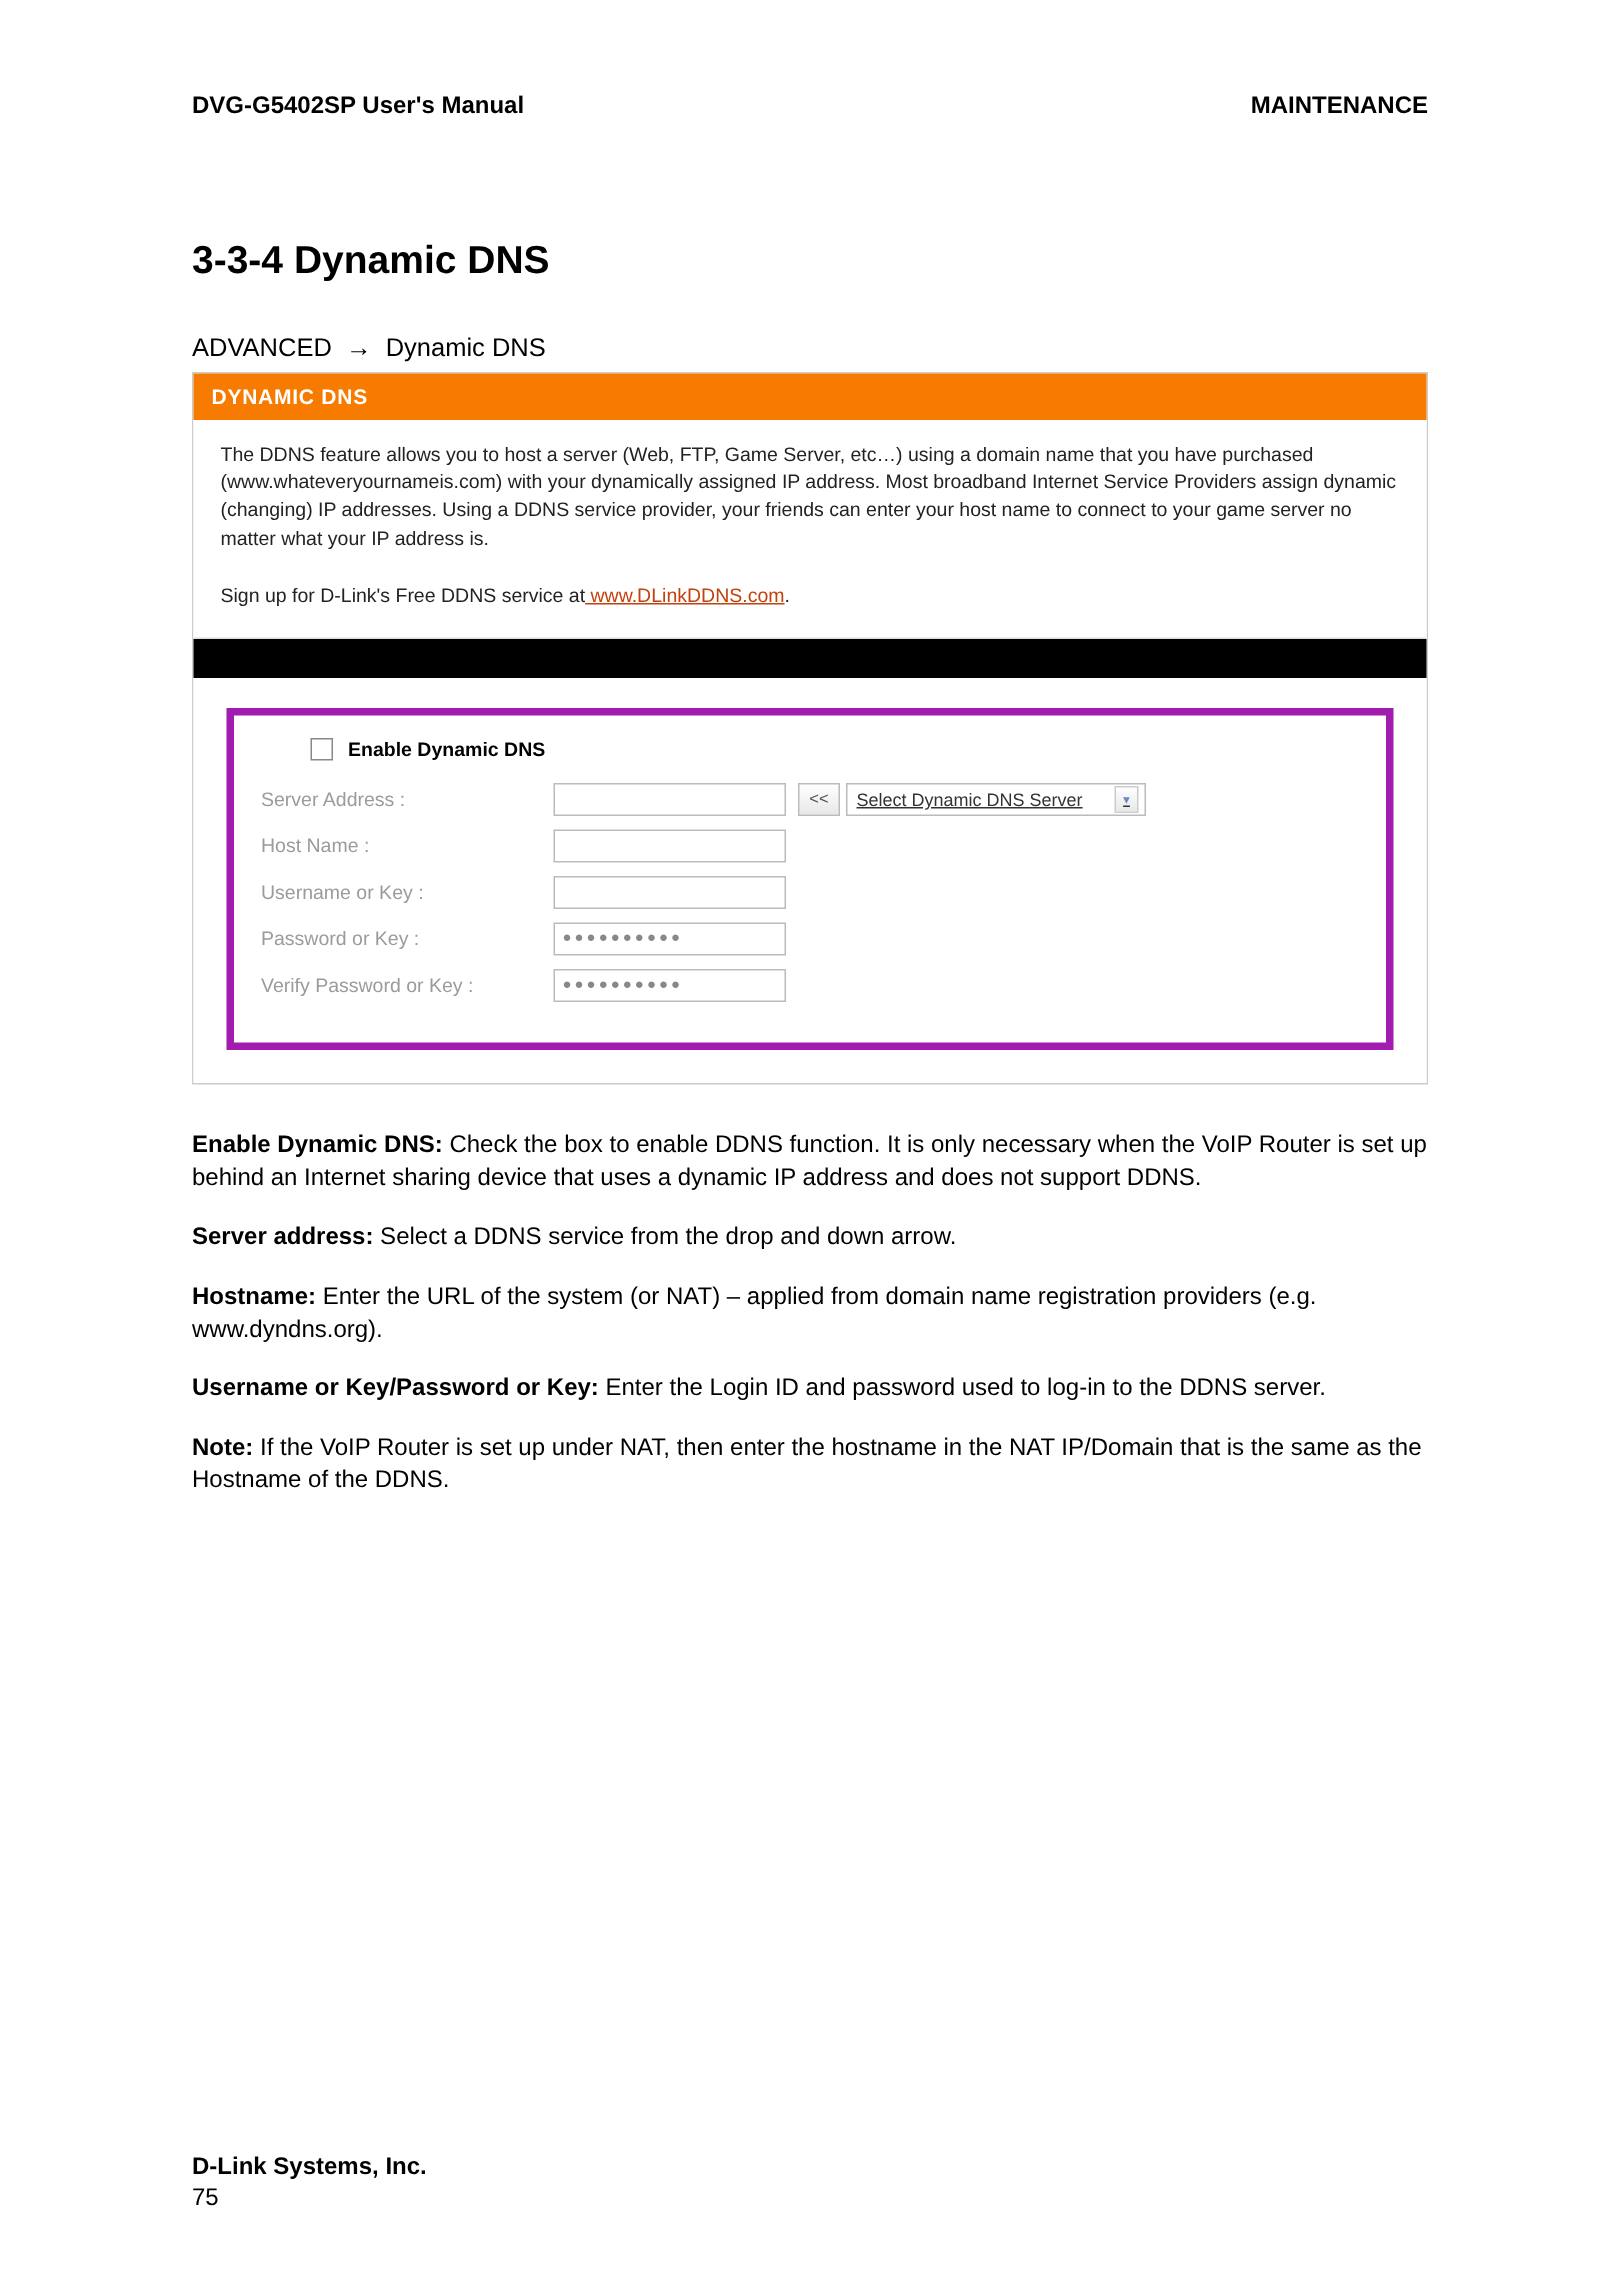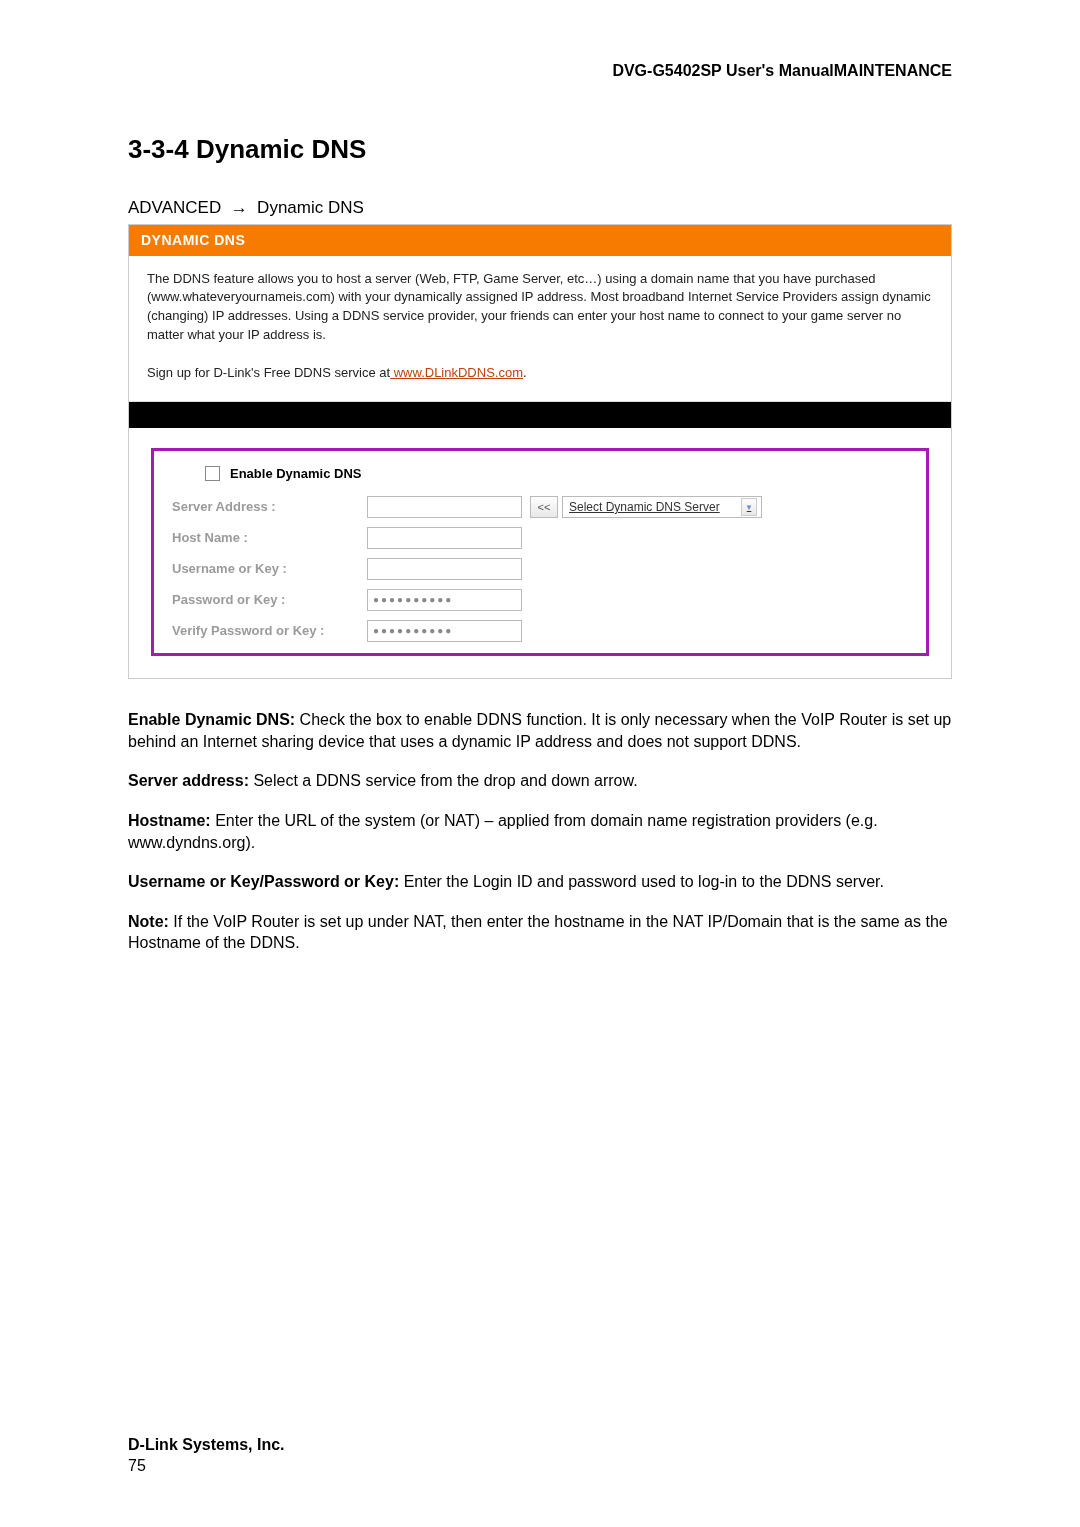--- a/index.html
+++ b/index.html
@@ -9,24 +9,24 @@
     width: 1080px;
     height: 1527px;
     position: relative;
     padding: 60px 128px 40px 128px;
     font-size: 16px;
     color: #000;
     line-height: 1.35;
   }
   .header-row {
     display: flex;
-    justify-content: flex-end;
-    font-weight: bold;
-    font-size: 16px;
-    margin-bottom: 50px;
+    justify-content: space-between;
+    font-weight: bold;
+    font-size: 16px;
+    margin-bottom: 74px;
   }
   .section-heading {
     font-size: 26px;
     font-weight: bold;
     margin-bottom: 30px;
   }
   .breadcrumb {
     font-size: 17px;
     margin-bottom: 4px;
   }
@@ -58,34 +58,34 @@
   }
   .panel-black-bar {
     background: #000;
     height: 26px;
   }
   .panel-form {
     padding: 20px 22px 22px 22px;
     background: #fff;
   }
   .panel-form-inner {
-    border: 3px solid #a21caf;
-    padding: 14px 18px 2px 18px;
+    border: 5px solid #a21caf;
+    padding: 14px 18px 18px 18px;
     position: relative;
   }
   .row {
     display: flex;
     align-items: center;
     margin: 9px 0;
   }
   .row-label {
     width: 195px;
     color: #9b9b9b;
     font-size: 13px;
-    font-weight: bold;
+    font-weight: normal;
   }
   .enable-row {
     display: flex;
     align-items: center;
     margin-bottom: 14px;
     padding-left: 33px;
     gap: 10px;
   }
   .enable-label {
     font-weight: bold;

